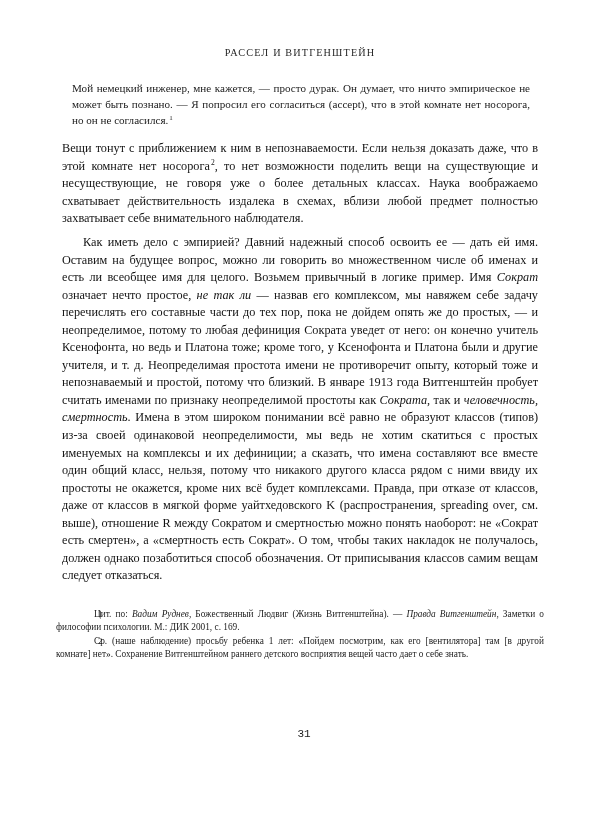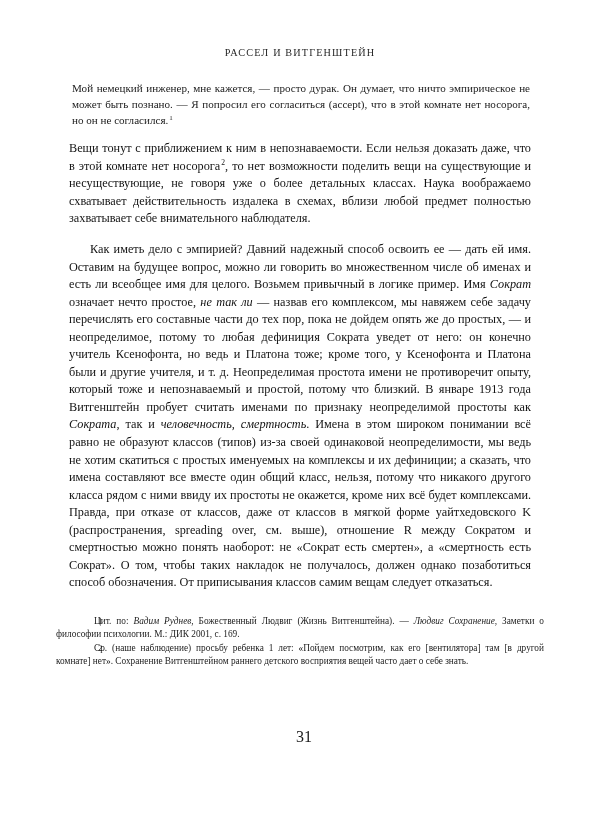--- a/index.html
+++ b/index.html
@@ -43,21 +43,21 @@
     text-align: justify;
     text-justify: inter-word;
     hyphens: manual;
     color: #1b1b1b;
   }
   .body-par {
     font-size: 12.25px;
     line-height: 17.55px;
     text-align: justify;
     text-justify: inter-word;
-    margin: 13px;
+    margin: 6px;
     color: #131313;
     hyphens: manual;
   }
   .body-par.first {
     margin-top: 12px;
   }
   .body-par.indent {
     text-indent: 21px;
   }
   sup.fn {
@@ -87,22 +87,23 @@
     display: inline-block;
     width: 17px;
     font-size: 9px;
   }
   .folio {
     position: absolute;
     left: 8px;
     right: 0;
     top: 728px;
     text-align: center;
-    font-size: 16px;
+    font-size: 11px;
     color: #1a1a1a;
+    font-family: Liberation Mono, monospace;
   }
   i, .it { }
 </style>
 </head>
 <body>
 
 <div class="page">
 
   <div class="content">
 
@@ -111,21 +112,21 @@
     <div class="epigraph">
       <span>Мой немецкий инженер, мне кажется, — просто дурак. Он думает, что ничто эмпирическое не может быть познано. — Я попросил его согласиться (accept), что в этой комнате нет носорога, но он не согласился.</span><sup class="fn">1</sup>
     </div>
 
     <div>
       <p class="body-par first">Вещи тонут с приближением к ним в непознаваемости. Если нельзя доказать даже, что в этой комнате нет носорога<sup class="fn">2</sup>, то нет возможности поделить вещи на существующие и несуществующие, не говоря уже о более детальных классах. Наука воображаемо схватывает действительность издалека в схемах, вблизи любой предмет полностью захватывает себе внимательного наблюдателя.</p>
       <p class="body-par indent">Как иметь дело с эмпирией? Давний надежный способ освоить ее — дать ей имя. Оставим на будущее вопрос, можно ли говорить во множественном числе об именах и есть ли всеобщее имя для целого. Возьмем привычный в логике пример. Имя <i>Сократ</i> означает нечто простое, <i>не так ли</i> — назвав его комплексом, мы навяжем себе задачу перечислять его составные части до тех пор, пока не дойдем опять же до простых, — и неопределимое, потому то любая дефиниция Сократа уведет от него: он конечно учитель Ксенофонта, но ведь и Платона тоже; кроме того, у Ксенофонта и Платона были и другие учителя, и т. д. Неопределимая простота имени не противоречит опыту, который тоже и непознаваемый и простой, потому что близкий. В январе 1913 года Витгенштейн пробует считать именами по признаку неопределимой простоты как <i>Сократа</i>, так и <i>человечность, смертность</i>. Имена в этом широком понимании всё равно не образуют классов (типов) из-за своей одинаковой неопределимости, мы ведь не хотим скатиться с простых именуемых на комплексы и их дефиниции; а сказать, что имена составляют все вместе один общий класс, нельзя, потому что никакого другого класса рядом с ними ввиду их простоты не окажется, кроме них всё будет комплексами. Правда, при отказе от классов, даже от классов в мягкой форме уайтхедовского K (распространения, spreading over, см. выше), отношение R между Сократом и смертностью можно понять наоборот: не «Сократ есть смертен», а «смертность есть Сократ». О том, чтобы таких накладок не получалось, должен однако позаботиться способ обозначения. От приписывания классов самим вещам следует отказаться.</p>
     </div>
 
     <div class="footnotes">
-      <p class="footnote"><span class="num">1</span><span>Цит. по: <i>Вадим Руднев</i>, Божественный Людвиг (Жизнь Витгенштейна). — <i>Людвиг Сохранение</i>, Заметки о философии психологии. М.: ДИК 2001, с. 169.</span></p>
+      <p class="footnote"><span class="num">1</span><span>Цит. по: <i>Вадим Руднев</i>, Божественный Людвиг (Жизнь Витгенштейна). — <i>Правда Витгенштейн</i>, Заметки о философии психологии. М.: ДИК 2001, с. 169.</span></p>
       <p class="footnote"><span class="num">2</span><span>Ср. (наше наблюдение) просьбу ребенка 1 лет: «Пойдем посмотрим, как его [вентилятора] там [в другой комнате] нет». Сохранение Витгенштейном раннего детского восприятия вещей часто дает о себе знать.</span></p>
     </div>
 
   </div>
 
   <div class="folio">31</div>
 
 </div>
 
 </body></html>

